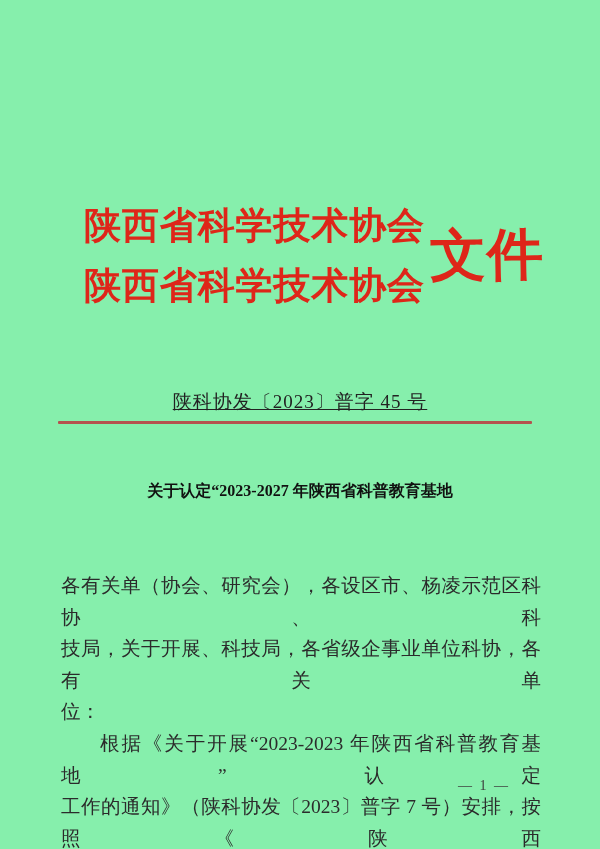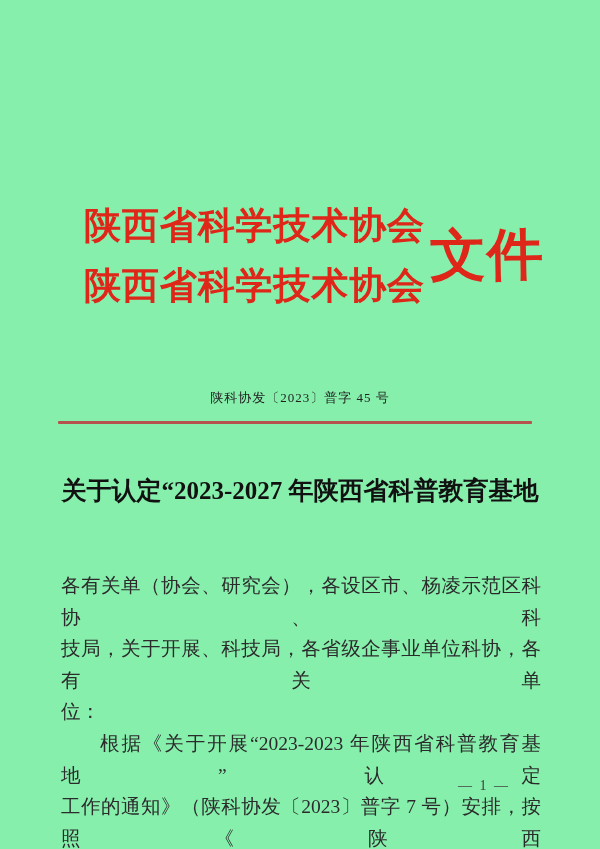--- a/index.html
+++ b/index.html
@@ -45,39 +45,40 @@
     margin-left:6px;
     letter-spacing:1px;
     transform:rotate(-1deg);
   }
   
   .doc-number{
     position:absolute;
     top:389px;left:0;
     width:600px;
     text-align:center;
-    font-size:13px;
+    font-size:19px;
     letter-spacing:1px;
     color:#222222;
+    text-decoration:underline;
   }
   
   .red-rule{
     position:absolute;
     top:421px;left:58px;
     width:474px;height:3px;
     background:var(--rule);
     border-radius:1px;
   }
   
   .title{
     position:absolute;
     top:474px;left:30px;
     width:540px;
     text-align:center;
-    font-size:25px;
+    font-size:16px;
     line-height:33px;
     font-weight:bold;
     color:#111111;
   }
   
   .body-text{
     position:absolute;
     top:570px;left:61px;
     width:480px;
     font-size:19.5px;

